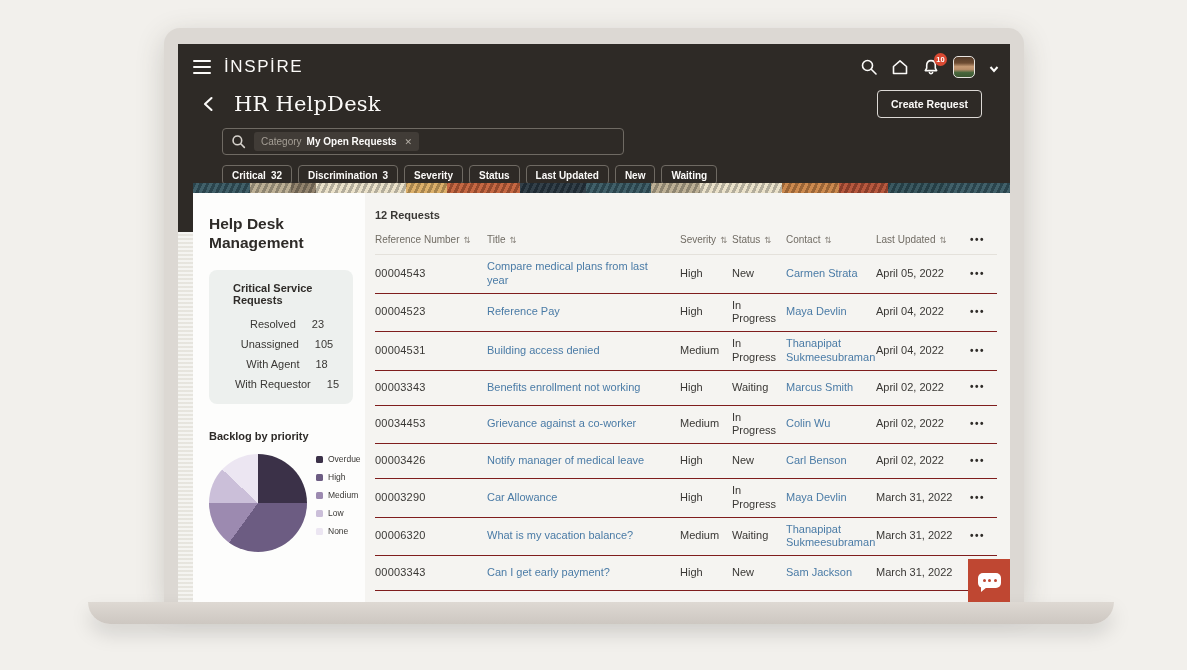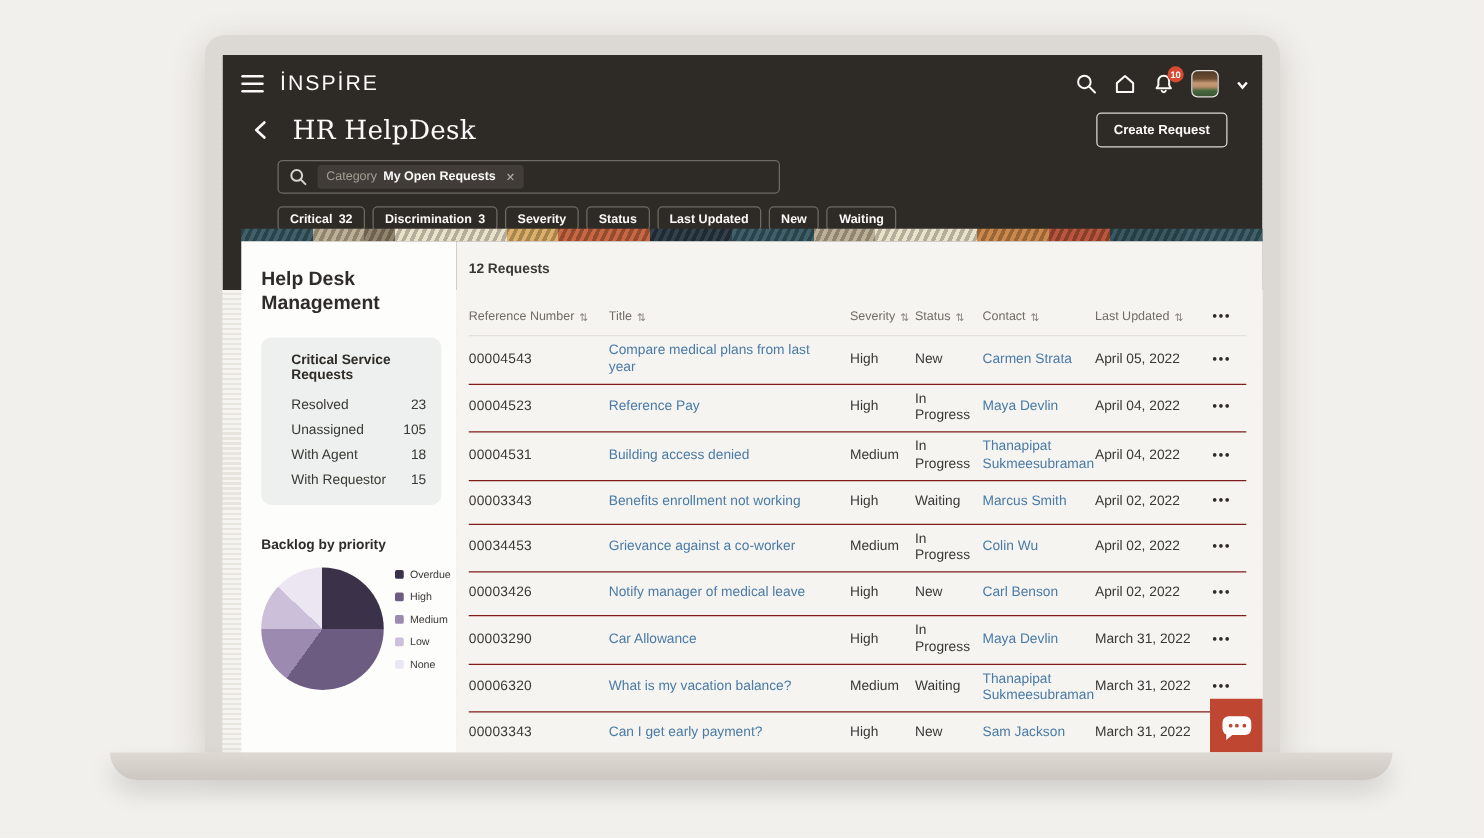--- a/index.html
+++ b/index.html
@@ -75,34 +75,34 @@
         #d9a95e 26% 31%,#c05b33 31% 40%,#22303a 40% 48%,#31525c 48% 56%,#b7a98c 56% 62%,
         #e9dfc6 62% 72%,#c87f3f 72% 79%,#b14a2e 79% 85%,#2a4a52 85% 92%,#31525c 92% 100%); }
   .panels { position:absolute; left:0; right:0; top:10px; bottom:0; display:flex; }
 
   .sidebar { width:172px; background:#fdfdfc; padding:14px 12px 0 16px; }
   .sb-title { font-size:15.5px; font-weight:700; color:#2e2b28; line-height:1.2;
     margin-top:8px; }
   .stats-card { margin-top:18px; background:#edf0ee; border-radius:8px;
     padding:12px 12px 10px 24px; }
   .stats-title { font-size:11px; font-weight:700; color:#2e2b28; margin-bottom:8px; }
-  .stat-row { display:flex; justify-content:space-between; font-size:11px;
+  .stat-row { display:flex; justify-content:center; font-size:11px;
     color:#3a3835; padding:4px 0;gap:16px; }
   .chart-title { margin-top:26px; font-size:11px; font-weight:700; color:#2e2b28; }
   .chart-wrap { display:flex; align-items:flex-start; margin-top:12px; gap:9px; }
   .pie { width:98px; height:98px; border-radius:50%; flex:none; }
   .legend { display:flex; flex-direction:column; gap:8px; }
   .lg-item { display:flex; align-items:center; gap:5px; font-size:8.5px; color:#3a3835; }
   .lg-sw { width:7px; height:7px; border-radius:1.5px; flex:none; }
 
   .main { flex:1; background:#f5f4f1; padding:16px 14px 0 10px; overflow:hidden;
     position:relative; }
   .count-label { font-size:11px; font-weight:700; color:#3a3835; }
   .thead { display:grid; grid-template-columns:112px 193px 52px 54px 90px 82px 1fr;
-    align-items:center; margin-top:27px; padding-bottom:9px; border-bottom:1px solid #e4e1db; }
+    align-items:center; margin-top:13px; padding-bottom:9px; border-bottom:1px solid #e4e1db; }
   .th { font-size:10px; color:#716c64; display:flex; align-items:center; gap:4px; }
   .sort { font-size:8.5px; color:#8b867f; cursor:pointer; }
   .sort::before { content:"⇅"; }
   .more-btn { justify-self:center; color:#2e2b28; font-size:10px; font-weight:700;
     letter-spacing:1.5px; cursor:pointer; }
   .more-btn::before { content:"•••"; }
   .tbody .trow { display:grid; grid-template-columns:112px 193px 52px 54px 90px 82px 1fr;
     align-items:center; min-height:35px; padding:5px 0; border-bottom:1px solid #7f1d1d;
     font-size:11px; color:#3a3835; line-height:1.25; }
   .lnk { color:#4a7ba6; cursor:pointer; padding-right:10px; }

